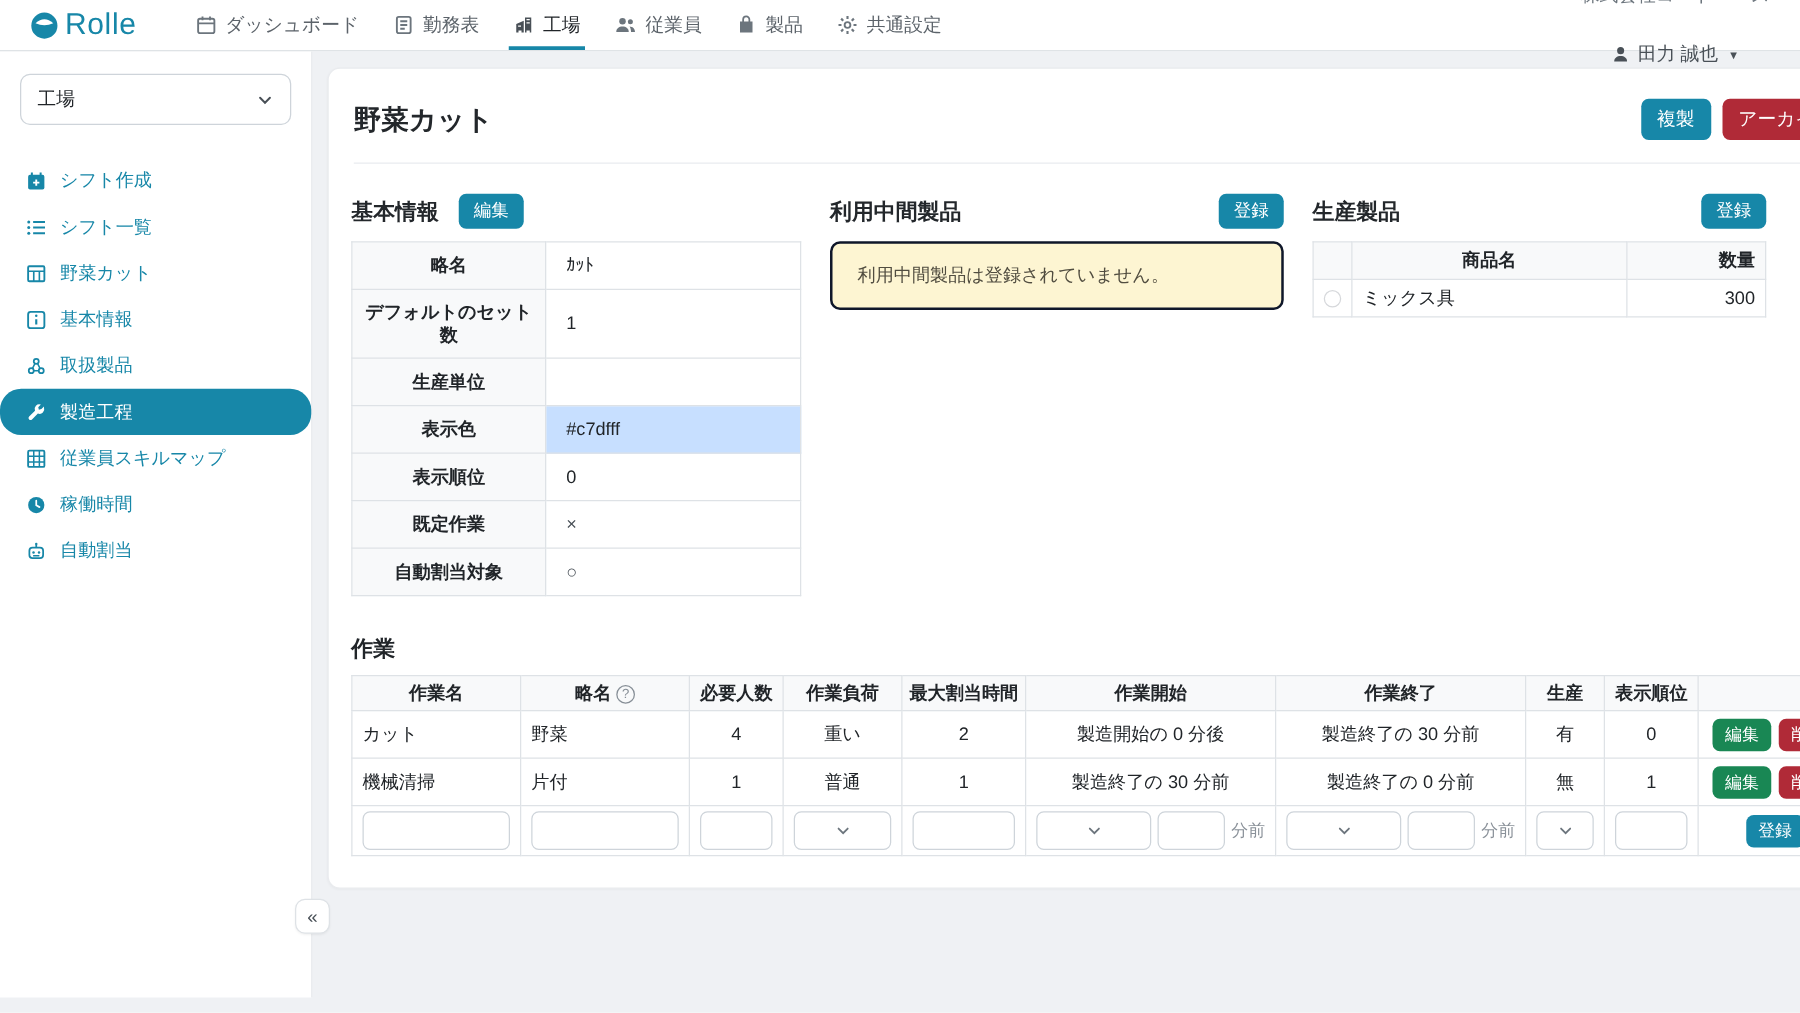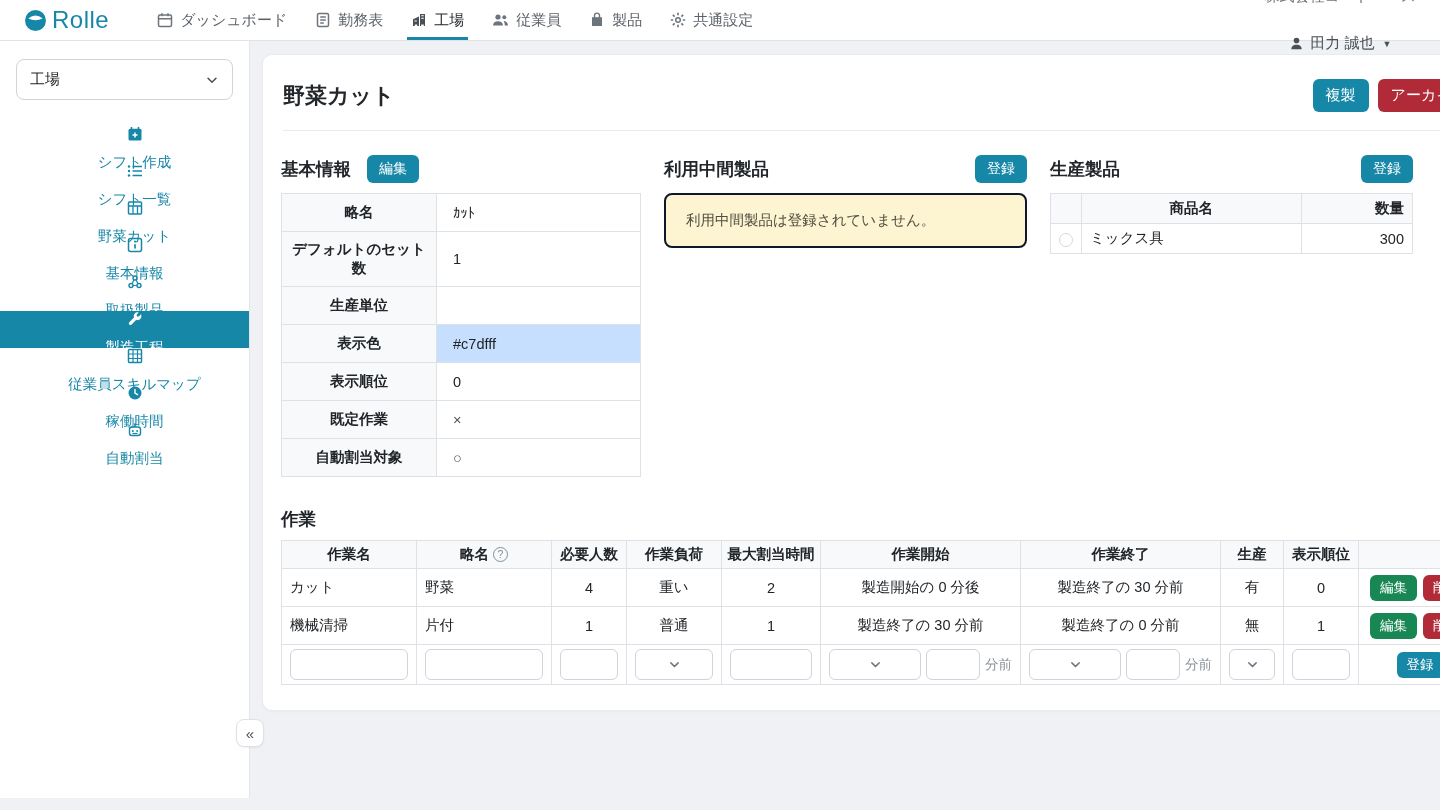--- a/index.html
+++ b/index.html
@@ -25,23 +25,23 @@
   .caret { font-size:9px; color:#495057; margin-left:2px; }
 
   
   .app-body { display:flex; height:757px; position:relative; }
   .sidebar { width:250px; background:#fff; border-right:1px solid #e4e6ea; padding-top:18px; flex-shrink:0; }
   .side-select { margin:0 16px 26px; height:41px; border:1px solid #ced4da; border-radius:8px;
     display:flex; align-items:center; justify-content:space-between; padding:0 13px;
     font-size:15px; color:#212529; cursor:pointer; background:#fff; }
   .side-nav { display:flex; flex-direction:column; }
   .side-item { height:37px; display:flex; align-items:center; gap:11px; padding-left:20px;
-    color:#1787a8; font-size:14.5px; cursor:pointer;flex-direction:column; }
+    color:#1787a8; font-size:14.5px; cursor:pointer; }
   .side-item .sicon { display:flex; width:17px; justify-content:center; }
-  .side-item.active { background:#1787a8; color:#fff; }
+  .side-item.active { background:#1787a8; color:#fff;border-radius:17px; }
 
   .main-area { flex:1; padding:13px 12px; position:relative; }
   .card { background:#fff; border:1px solid #e9ebee; border-radius:10px; min-height:657px;
     padding:18px 18px 24px; box-shadow:0 1px 2px rgba(0,0,0,.03); }
 
   
   .page-head { display:flex; align-items:center; justify-content:space-between; padding:6px 2px 18px; }
   .page-title { font-size:22px; font-weight:bold; color:#23272b; }
   .head-actions { display:flex; gap:9px; }
   .btn { border:none; border-radius:6px; color:#fff; font-size:15px; padding:7px 13px;

